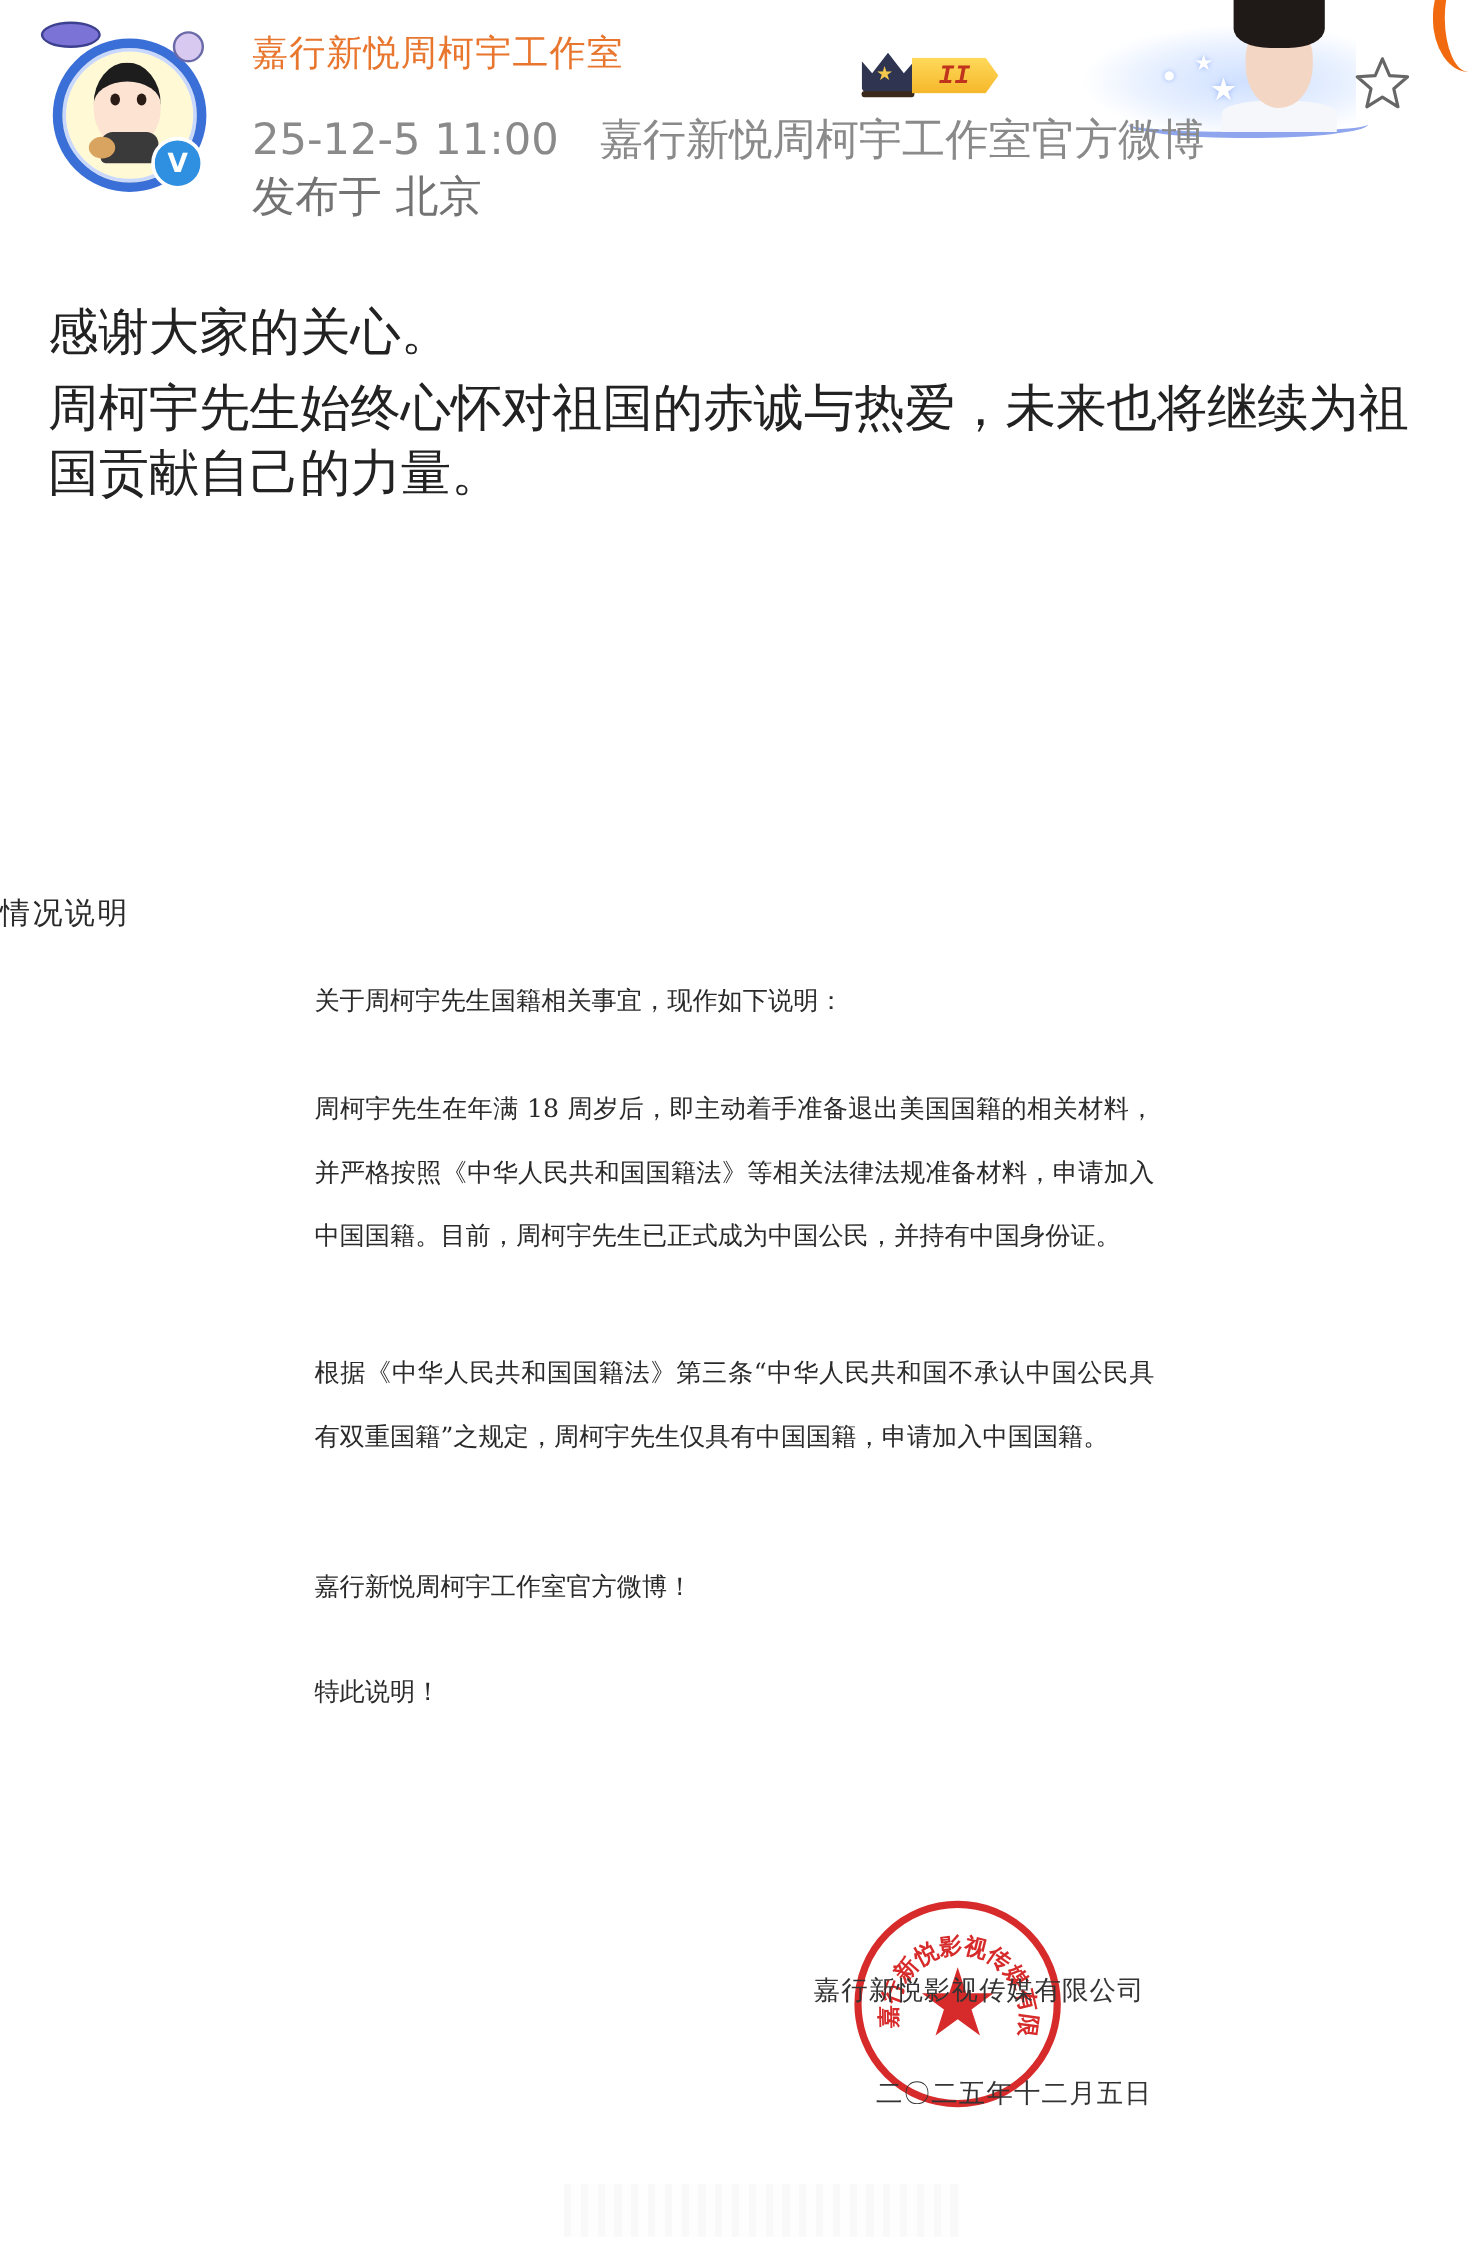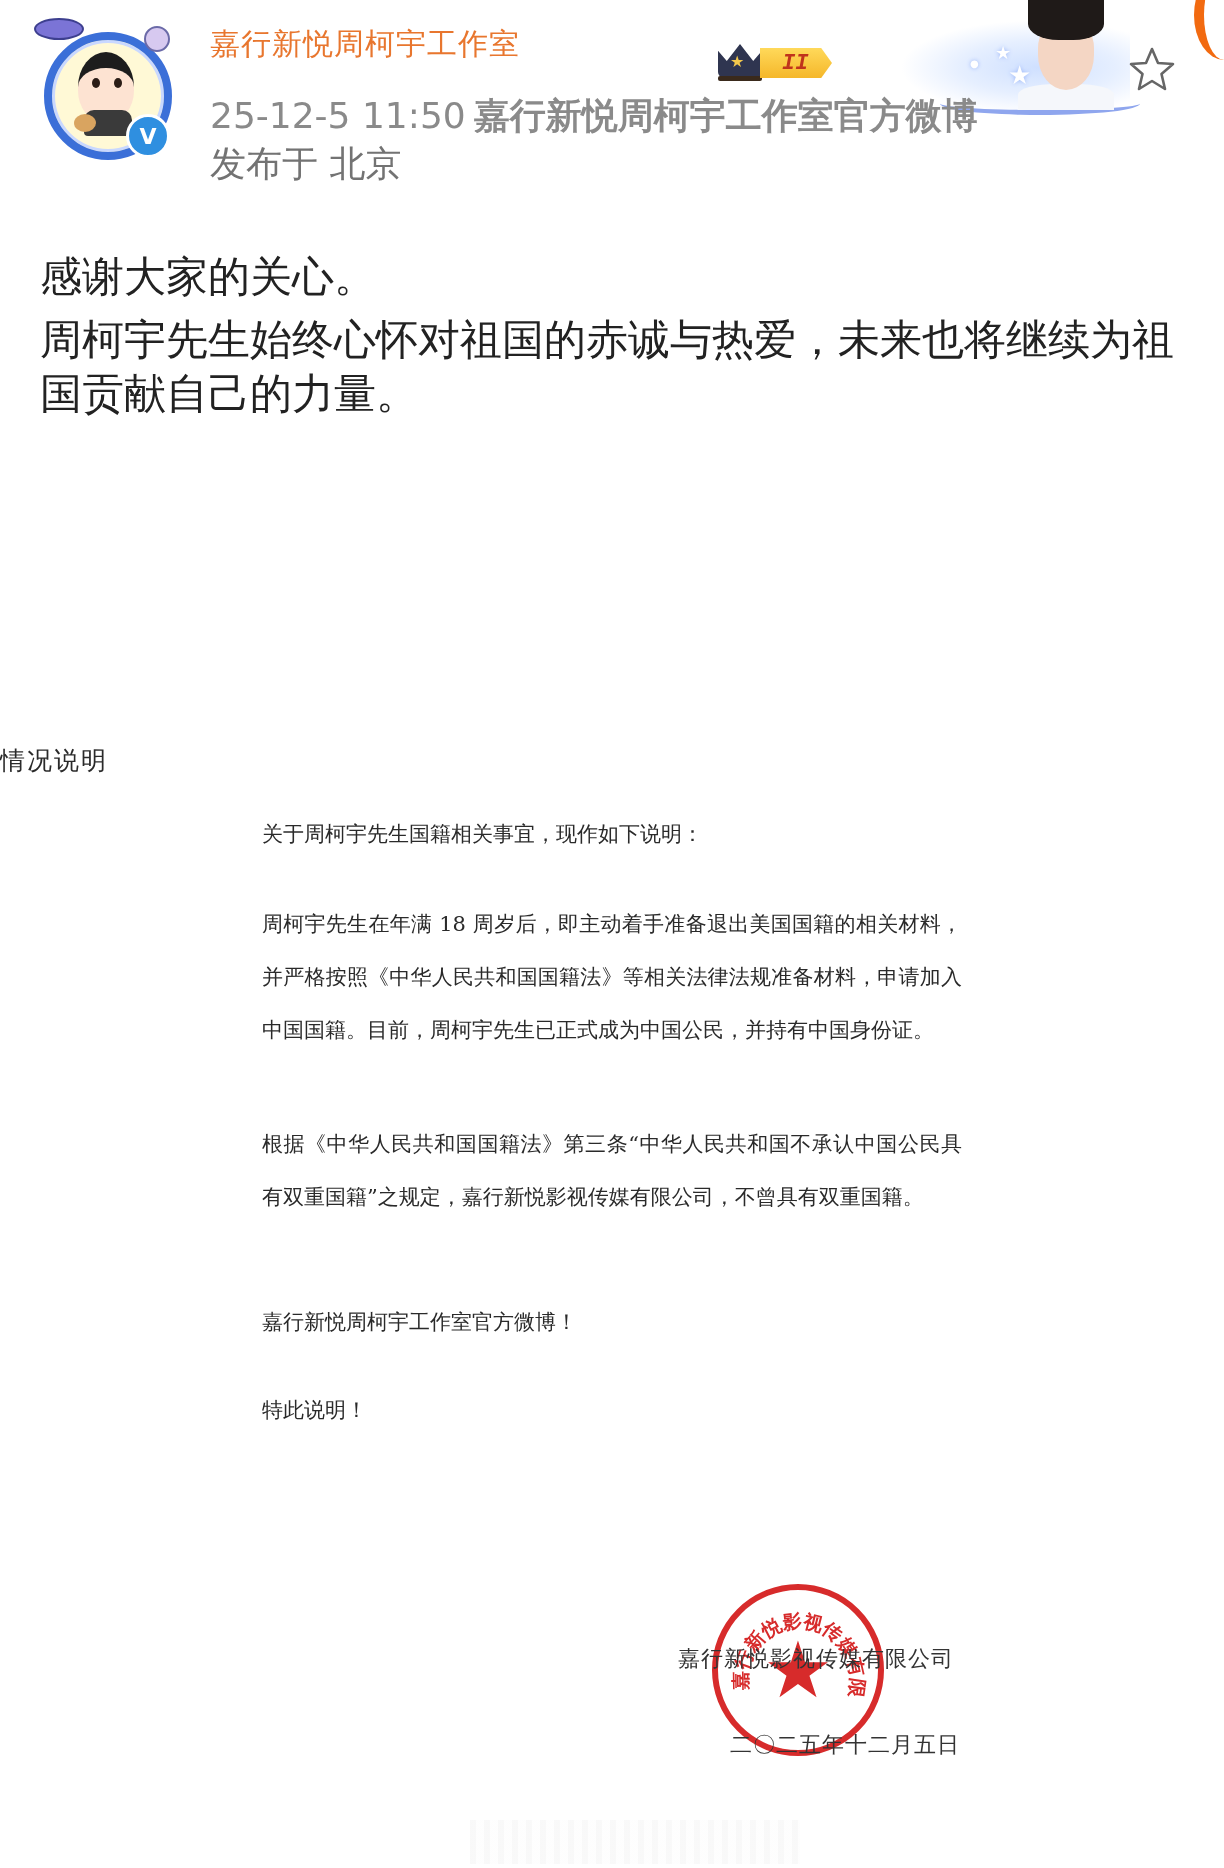--- a/index.html
+++ b/index.html
@@ -42,21 +42,21 @@
   .banner-wave { position:absolute; left:40px; top:92px; width:200px; height:18px; border-bottom:5px solid #8fa6ee; border-radius:0 0 60% 60%; }
   .banner-star { position:absolute; color:#ffffff; text-shadow:0 0 4px #9ab5f7; }
   .portrait { position:absolute; left:118px; top:0; width:96px; height:110px; }
   .portrait-hair { position:absolute; left:10px; top:0; width:76px; height:40px; background:#1f1a18; border-radius:0 0 40% 40%; }
   .portrait-face { position:absolute; left:20px; top:20px; width:56px; height:70px; background:#f4d6c4; border-radius:40% 40% 50% 50%; }
   .portrait-shirt { position:absolute; left:0; top:84px; width:96px; height:26px; background:#f5f7fb; border-radius:40% 40% 0 0; }
 
   .fav { position:absolute; left:1128px; top:46px; width:48px; height:46px; cursor:pointer; }
 
   .meta1 { position:absolute; left:210px; top:92px; font-size:36px; color:#8a8a8a; white-space:nowrap; }
-  .meta1 .src { margin-left:8px;font-weight:bold; }
+  .meta1 .src { margin-left:34px; }
   .meta2 { position:absolute; left:210px; top:140px; font-size:36px; color:#737373; white-space:nowrap; }
 
   
   .post { position:absolute; left:40px; top:250px; width:1160px; font-size:42px; line-height:54px; color:#222; }
   .post p { margin:0 0 9px 0; }
 
   
   .doc { position:absolute; left:0; top:690px; width:1224px; height:1120px; font-family:"DejaVu Serif","Liberation Serif",serif; color:#2a2a2a; }
   .doc-title { position:absolute; left:0; width:1144px; top:54px; font-size:25px; letter-spacing:2px; }
   .doc-p { position:absolute; left:262px; width:700px; font-size:21px; line-height:53px; text-align:justify; }
@@ -112,35 +112,35 @@
     </div>
   </div>
 
   <div class="fav">
     <svg width="48" height="46" viewBox="0 0 48 46">
       <polygon points="24,3 30,17 45,18 33.5,28 37,43 24,35 11,43 14.5,28 3,18 18,17" fill="none" stroke="#666" stroke-width="2.6" stroke-linejoin="round"></polygon>
     </svg>
   </div>
 
   <div class="meta1">
-    <span>25-12-5 11:50</span><span class="src">嘉行新悦周柯宇工作室官方微博</span>
+    <span>25-12-5 11:00</span><span class="src">嘉行新悦周柯宇工作室官方微博</span>
   </div>
   <div class="meta2">发布于 北京</div>
 </div>
 
 <div class="post">
   <p>感谢大家的关心。</p>
   <p>周柯宇先生始终心怀对祖国的赤诚与热爱，未来也将继续为祖国贡献自己的力量。</p>
 </div>
 
 <div class="doc">
   <div class="doc-title">情况说明</div>
   <div class="doc-p" style="top:118px">关于周柯宇先生国籍相关事宜，现作如下说明：</div>
   <div class="doc-p" style="top:208px">周柯宇先生在年满 18 周岁后，即主动着手准备退出美国国籍的相关材料，并严格按照《中华人民共和国国籍法》等相关法律法规准备材料，申请加入中国国籍。目前，周柯宇先生已正式成为中国公民，并持有中国身份证。</div>
-  <div class="doc-p" style="top:428px">根据《中华人民共和国国籍法》第三条“中华人民共和国不承认中国公民具有双重国籍”之规定，嘉行新悦影视传媒有限公司，不曾具有双重国籍。</div>
+  <div class="doc-p" style="top:428px">根据《中华人民共和国国籍法》第三条“中华人民共和国不承认中国公民具有双重国籍”之规定，周柯宇先生仅具有中国国籍，申请加入中国国籍。</div>
   <div class="doc-p" style="top:606px">嘉行新悦周柯宇工作室官方微博！</div>
   <div class="doc-p" style="top:694px">特此说明！</div>
 
   <div class="seal">
     <svg class="seal-text" viewBox="0 0 144 144">
       <defs>
           <path id="sealArc" d="M 22 92 A 52 52 0 1 1 124 92"></path>
         </defs>
       <text font-size="19" fill="#d72b2b" font-weight="bold" font-family="DejaVu Serif, serif">
         <textPath href="#sealArc" startOffset="0">嘉行新悦影视传媒有限公司</textPath>

